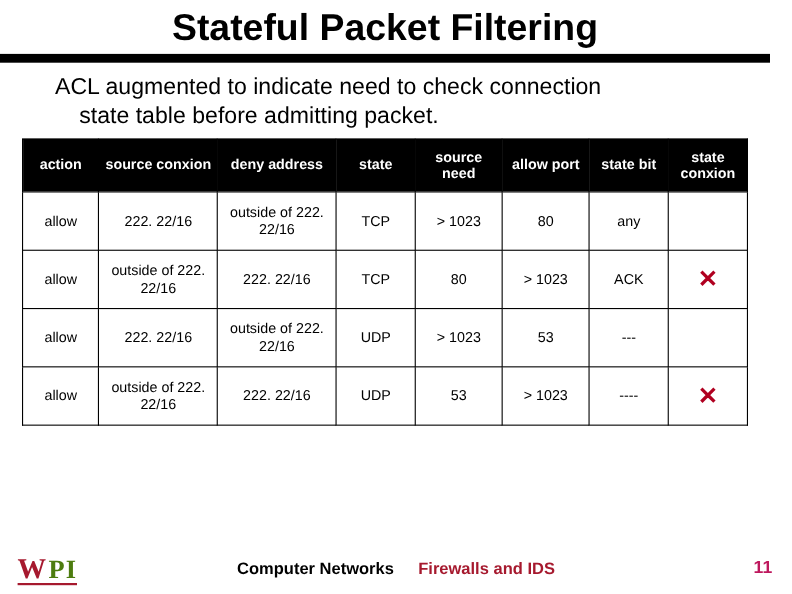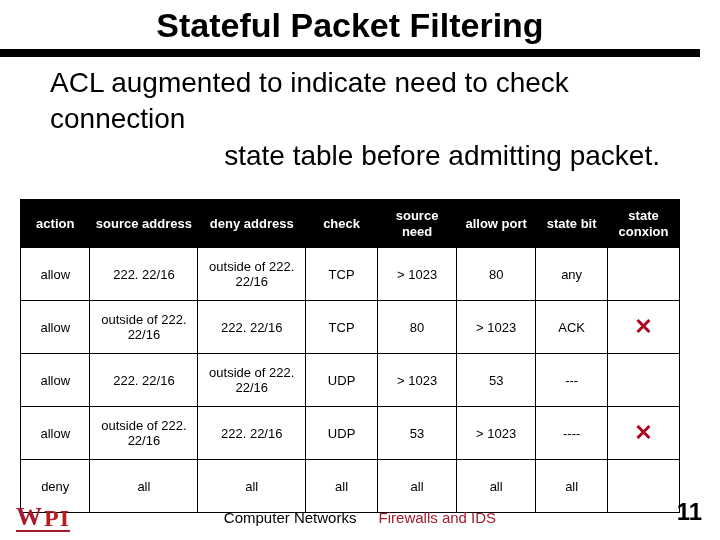--- a/index.html
+++ b/index.html
@@ -25,30 +25,29 @@
     font-size: 34px;
     font-weight: bold;
     margin: 0;
   }
   .title-rule {
     height: 8px;
     background: #000;
     margin: 2px 0 8px 0;
   }
   .subtitle {
-    font-size: 28px;
+    font-size: 21px;
     padding: 0 40px 0 50px;
     line-height: 1.3;
-    margin-bottom: 25px;
+    margin-bottom: 6px;
   }
   .subtitle .indent {
     display: block;
     padding-left: 22px;
     text-indent: -0px;
-    text-align: right;
   }
   table.acl {
     border-collapse: collapse;
     margin: 0 auto;
     width: 660px;
     table-layout: fixed;
     border-radius: 31px;
   }
   table.acl th, table.acl td {
     border: 1px solid #000;
@@ -98,55 +97,55 @@
     gap: 2px;
     font-family: Georgia, "Times New Roman", serif;
     font-weight: bold;
   }
   .footer .logo .w {
     color: #a6192e;
     font-size: 26px;
     line-height: 1;
   }
   .footer .logo .pi {
-    color: #b91c1c;
+    color: #4d7c0f;
     font-size: 24px;
     line-height: 1;
     letter-spacing: 1px;
   }
   .footer .logo .underline {
     position: absolute;
     left: 0;
     right: 0;
     bottom: -2px;
     height: 2px;
     background: #a6192e;
   }
   .footer .mid {
     position: absolute;
     left: 0;
     width: 720px;
     text-align: center;
     bottom: 4px;
     font-size: 15px;
-    font-weight: normal;
+    font-weight: bold;
   }
   .footer .mid .course {
     color: #000;
   }
   .footer .mid .topic {
     color: #a6192e;
     margin-left: 18px;
   }
   .footer .pgnum {
     position: absolute;
     right: 18px;
     bottom: 4px;
-    color: #000000;
-    font-size: 24px;
+    color: #be185d;
+    font-size: 16px;
     font-weight: bold;
   }
 </style>
 </head>
 <body>
 
 <div class="slide">
 
   <div class="title-wrap">
     <h1 class="title">Stateful Packet Filtering</h1>
@@ -165,23 +164,23 @@
         <col class="c-daddr">
         <col class="c-proto">
       <col class="c-sport">
         <col class="c-dport">
         <col class="c-flag">
         <col class="c-check">
     </colgroup>
     <thead>
       <tr>
         <th>action</th>
-        <th>source address</th>
+        <th>source conxion</th>
         <th>deny address</th>
-        <th>check</th>
+        <th>state</th>
         <th>source need</th>
         <th>allow port</th>
         <th>state bit</th>
         <th>state conxion</th>
       </tr>
     </thead>
     <tbody>
 
     <tr>
           <td>allow</td>
@@ -215,30 +214,20 @@
         </tr>
         <tr>
           <td>allow</td>
           <td>outside of 222. 22/16</td>
           <td>222. 22/16</td>
           <td>UDP</td>
           <td>53</td>
           <td>&gt; 1023</td>
           <td>----</td>
           <td><span class="x-mark">✕</span></td>
-        </tr>
-        <tr>
-          <td>deny</td>
-          <td>all</td>
-          <td>all</td>
-          <td>all</td>
-          <td>all</td>
-          <td>all</td>
-          <td>all</td>
-          <td></td>
         </tr>
       </tbody>
   </table>
 
   <div class="footer">
     <div class="logo">
       <span class="w">W</span>
       <span class="pi">PI</span>
       <span class="underline"></span>
     </div>

